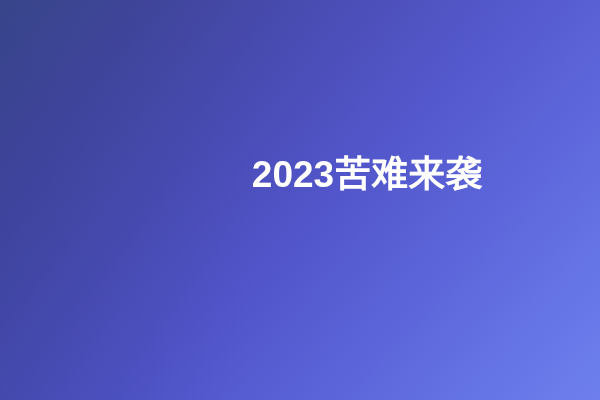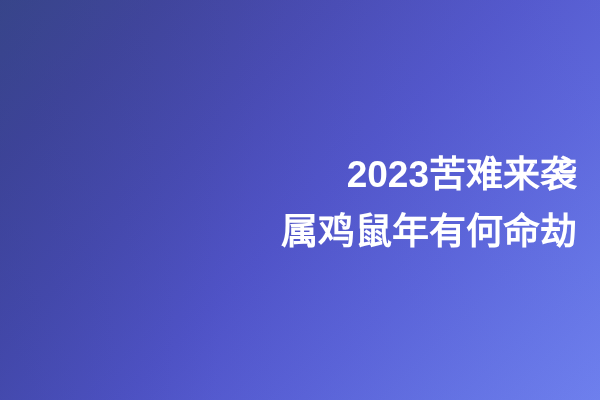--- a/index.html
+++ b/index.html
@@ -59,29 +59,28 @@
 
   .headline-line {
     display: block;
     color: #ffffff;
     font-family: "Liberation Sans", "DejaVu Sans", sans-serif;
     font-size: 37px;
     font-weight: 700;
     line-height: 57px;
     letter-spacing: 0px;
     white-space: nowrap;
-    text-align: right;
+    text-align: center;
     -webkit-font-smoothing: antialiased;
   }
 </style>
 </head>
 <body>
 
 <div id="banner">
 
   <div class="headline-block">
 
     <span class="headline-line">2023苦难来袭</span>
 
-    <span class="headline-line">属鸡鼠年有何命劫</span>
   </div>
 
 </div>
 
 </body></html>

